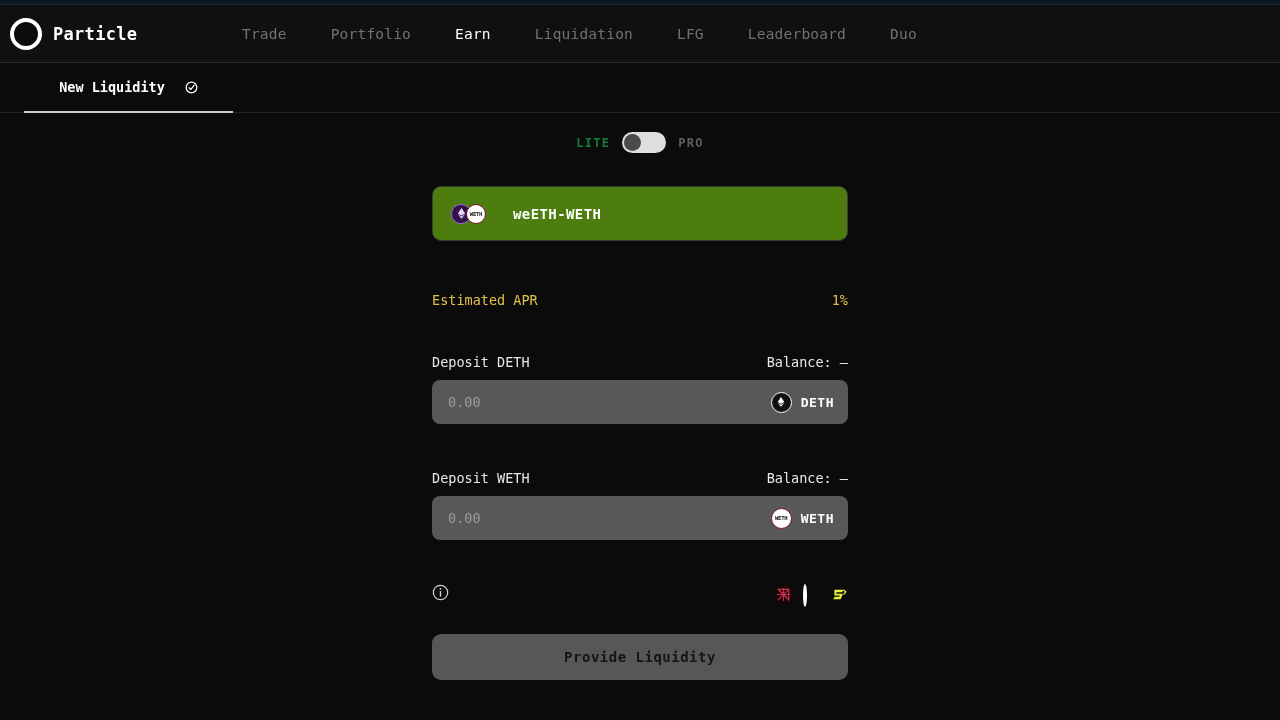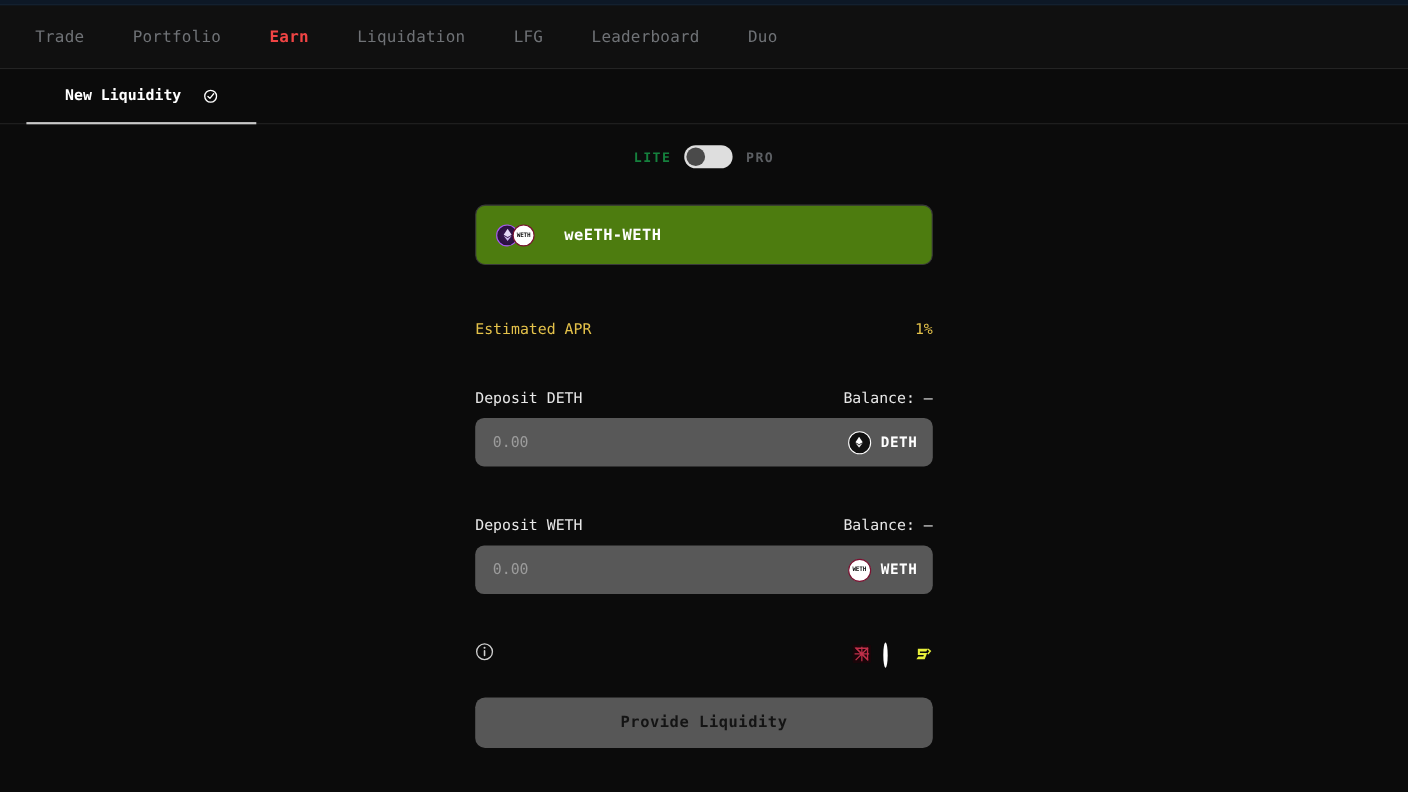--- a/index.html
+++ b/index.html
@@ -33,21 +33,21 @@
     flex: none;
   }
   .brand-name {
     color: #ffffff; font-size: 17px; font-weight: bold; letter-spacing: .3px;
   }
   .nav { display: flex; align-items: center; gap: 0px; }
   .nav-item {
     color: #6f7276; font-size: 14.5px; letter-spacing: .2px;
     padding: 6px 22px; cursor: pointer; white-space: nowrap;
   }
-  .nav-item.active { color: #ef4444; font-weight: bold; }
+  .nav-item.active { color: #ffffff; font-weight: normal; }
 
   
   .subtabs {
     height: 50px;
     display: flex; align-items: stretch;
     border-bottom: 1px solid #242424;
     background: #0b0b0b;
   }
   .subtab {
     display: flex; align-items: center; justify-content: center; gap: 20px;
@@ -154,20 +154,24 @@
     font-family: "DejaVu Sans Mono", "Liberation Mono", monospace;
     cursor: pointer;
   }
 </style>
 </head>
 <body>
 
 <div class="top-strip"></div>
 
 <div class="header">
+  <div class="brand">
+    <div class="logo-ring"></div>
+    <div class="brand-name">Particle</div>
+  </div>
   <div class="nav">
     <div class="nav-item">Trade</div>
     <div class="nav-item">Portfolio</div>
     <div class="nav-item active">Earn</div>
     <div class="nav-item">Liquidation</div>
     <div class="nav-item">LFG</div>
     <div class="nav-item">Leaderboard</div>
     <div class="nav-item">Duo</div>
   </div>
 </div>

